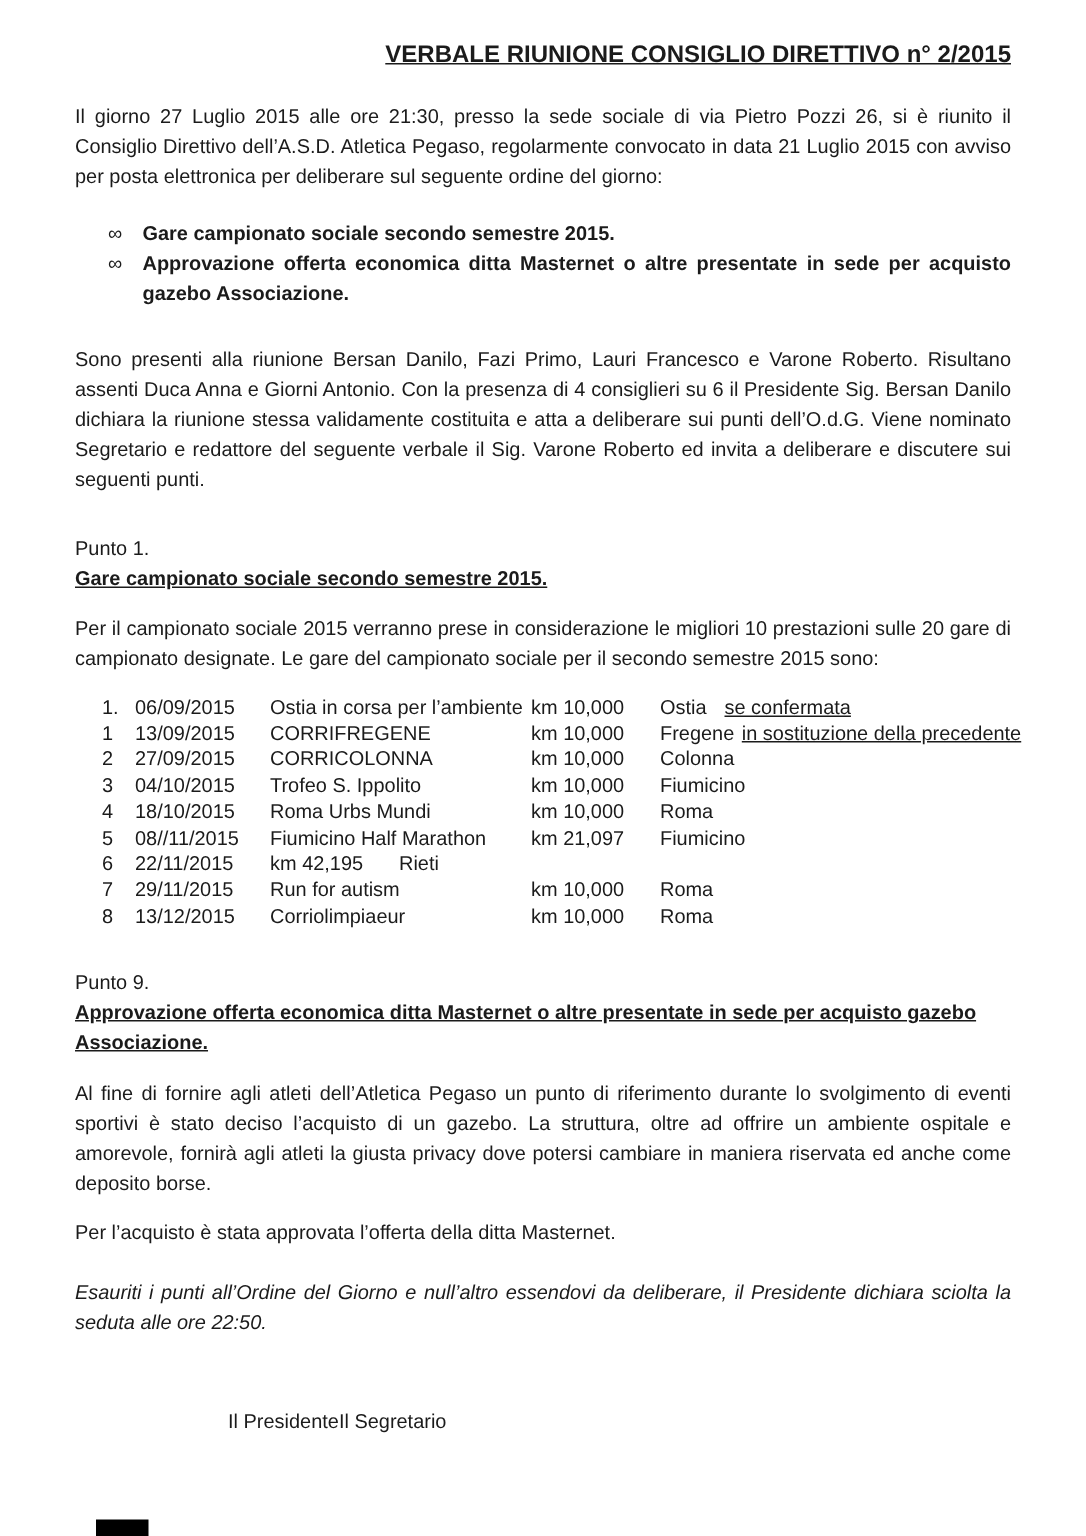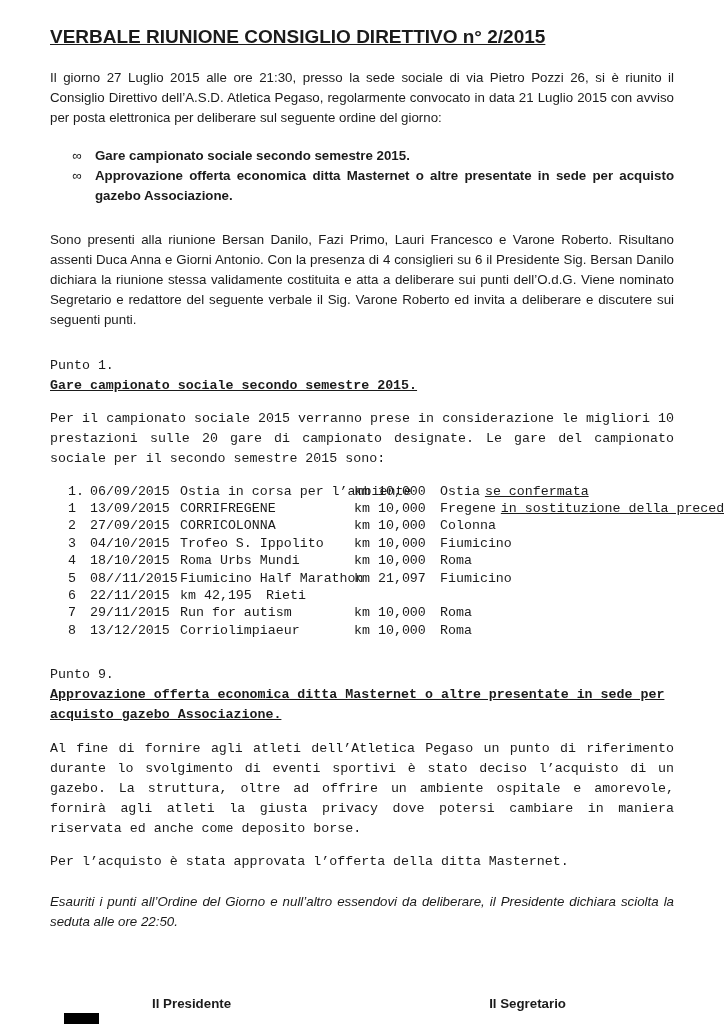--- a/index.html
+++ b/index.html
@@ -11,52 +11,50 @@
     font-family: "Liberation Sans", sans-serif;
     color: #1b1b1b;
   }
   .page {
     position: absolute; inset: 0;
     padding: 27px 50px 0 50px;
     font-size: 13.3px;
     line-height: 20px;
   }
   .doc-title {
-    text-align: left;
+    text-align: right;
     font-weight: 700;
     text-decoration: underline;
-    font-size: 19px;
+    font-size: 16px;
     margin-bottom: 21px;
   }
   .para { text-align: justify; }
   .intro { margin-bottom: 18px; }
   .agenda { margin: 0 0 24px 22px; }
   .agenda-item { display: flex; font-weight: 700; text-align: justify; }
   .bullet { width: 23px; flex: none; font-weight: 400; }
   .agenda-text { flex: 1; }
   .attendance { margin-bottom: 26px; }
-  .section { margin-top: 0; font-family: Liberation Mono, monospace; }
+  .section { margin-top: 0; }
   .section-label { font-weight: 400; }
   .section-heading { font-weight: 700; text-decoration: underline; }
   .race-table { margin: 3px 0 0 18px; line-height: 17.4px; }
   .race-row { display: flex; white-space: nowrap; }
   .c-num  { width: 22px; flex: none; }
   .c-date { width: 90px; flex: none; }
   .c-name { width: 174px; flex: none; }
   .c-km   { width: 86px; flex: none; }
   .c-place{ min-width: 38px; margin-right: 5px; flex: none; display: inline-block; }
   .c-note { text-decoration: underline; text-align: center; }
   .punto2 { margin-top: 26px; }
   .closing { margin-top: 20px; font-style: italic; }
   .signatures {
     display: flex;
-    justify-content: space-between;
     padding: 0 108px 0 102px;
-    margin-top: 62px;
-    font-weight: bold;
+    margin-top: 46px;
   }
   .artifact {
     position: absolute;
     left: 64px; bottom: 0;
     width: 35px; height: 11px;
     background: #000000;
   }
 </style>
 </head>
 <body>

